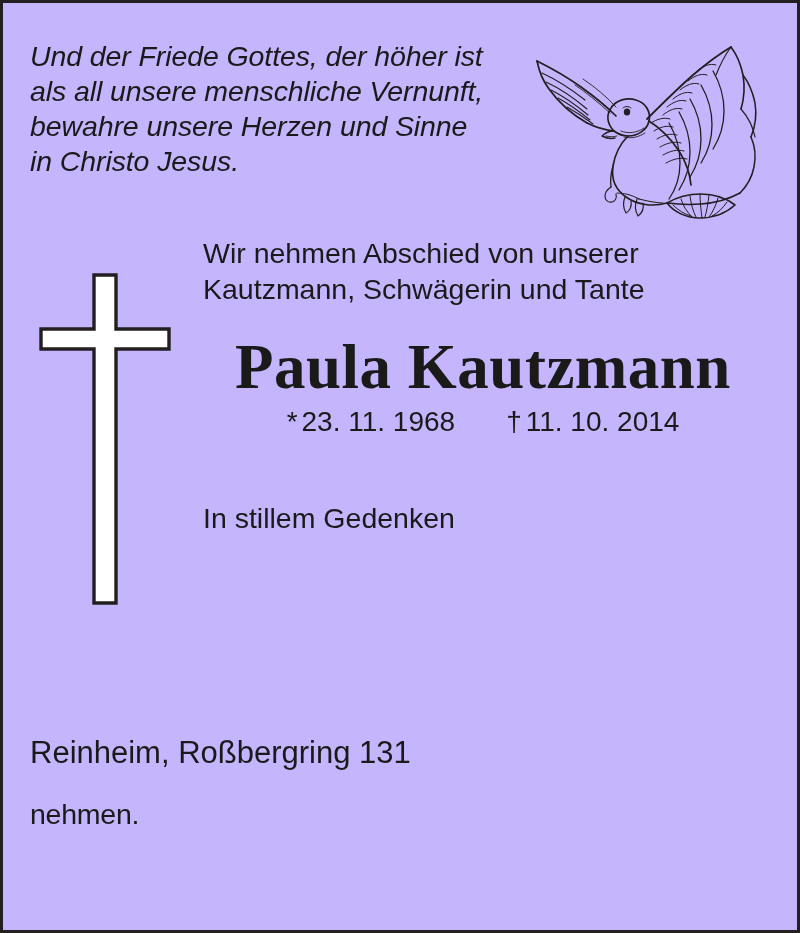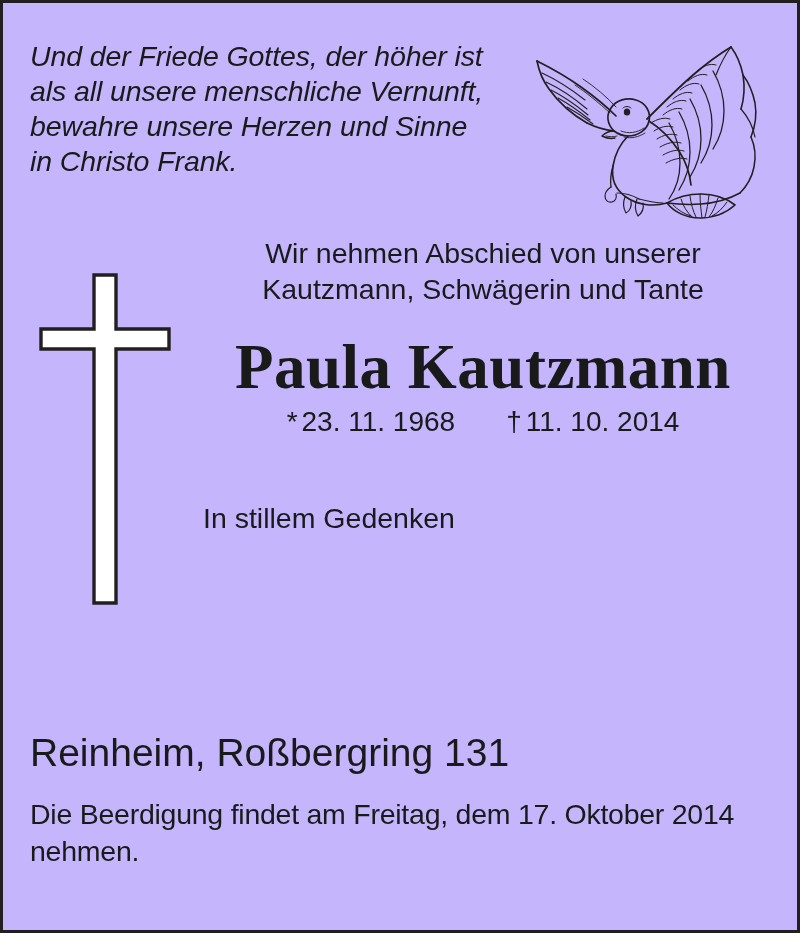--- a/index.html
+++ b/index.html
@@ -59,21 +59,21 @@
     position: absolute;
     left: 200px;
     top: 232px;
     width: 560px;
   }
   .intro {
     font-size: 28.5px;
     line-height: 36px;
     color: #1a1a1a;
   }
-  .intro .iline { display: block; white-space: nowrap; text-align: center; }
+  .intro .iline { display: block; white-space: nowrap; }
 
   .name {
     margin-top: 26px;
     font-family: "Liberation Serif", serif;
     font-weight: bold;
     font-size: 63px;
     line-height: 68px;
     letter-spacing: 0.5px;
     color: #1a1a1a;
     text-align: center;
@@ -106,21 +106,21 @@
     color: #121212;
     letter-spacing: -0.2px;
   }
   .family .fline { display: block; white-space: nowrap; }
 
   
   .address {
     position: absolute;
     left: 27px;
     top: 732px;
-    font-size: 39px;
+    font-size: 31px;
     line-height: 36px;
     color: #1a1a1a;
     white-space: nowrap;
   }
   .funeral {
     position: absolute;
     left: 27px;
     top: 793px;
     width: 752px;
     font-size: 28.5px;
@@ -132,21 +132,21 @@
 </style>
 </head>
 <body>
 
 <div class="notice">
 
   <div class="verse">
     <span class="vline">Und der Friede Gottes, der höher ist</span>
     <span class="vline">als all unsere menschliche Vernunft,</span>
     <span class="vline">bewahre unsere Herzen und Sinne</span>
-    <span class="vline">in Christo Frank.</span>
+    <span class="vline">in Christo Jesus.</span>
   </div>
 
   <div class="dove">
     <svg viewBox="0 0 262 192" xmlns="http://www.w3.org/2000/svg" fill="none" stroke="#231f20" stroke-width="1.5" stroke-linecap="round" stroke-linejoin="round">
 
       <path d="M22 34 C36 41 52 50 66 60 C80 70 92 80 101 89" stroke-width="1.7"></path>
       <path d="M22 34 C24 44 28 54 34 62 C44 76 58 88 72 96" stroke-width="1.7"></path>
 
       <path d="M27 46 C40 52 56 62 70 73" stroke-width="1.1"></path>
       <path d="M31 55 C44 61 59 71 72 82" stroke-width="1.1"></path>
@@ -242,17 +242,16 @@
       <span class="birth"><span class="sym">*</span><span>23. 11. 1968</span></span><span class="death"><span class="sym">†</span><span>11. 10. 2014</span></span>
     </div>
 
     <div class="memory">In stillem Gedenken</div>
 
   </div>
 
   <div class="address">Reinheim, Roßbergring 131</div>
 
   <div class="funeral">
-    <span class="gline">Die Beerdigung findet am Freitag, dem 17. Oktober 2014</span>
     <span class="gline">nehmen.</span>
   </div>
 
 </div>
 
 </body></html>

